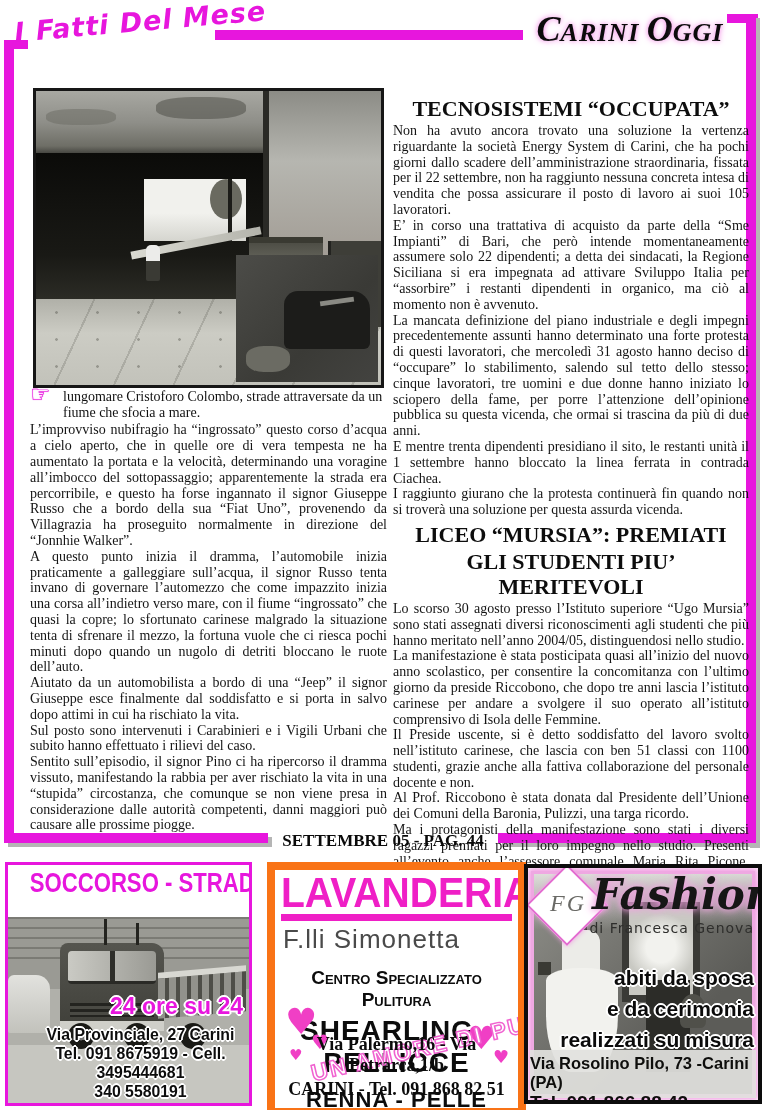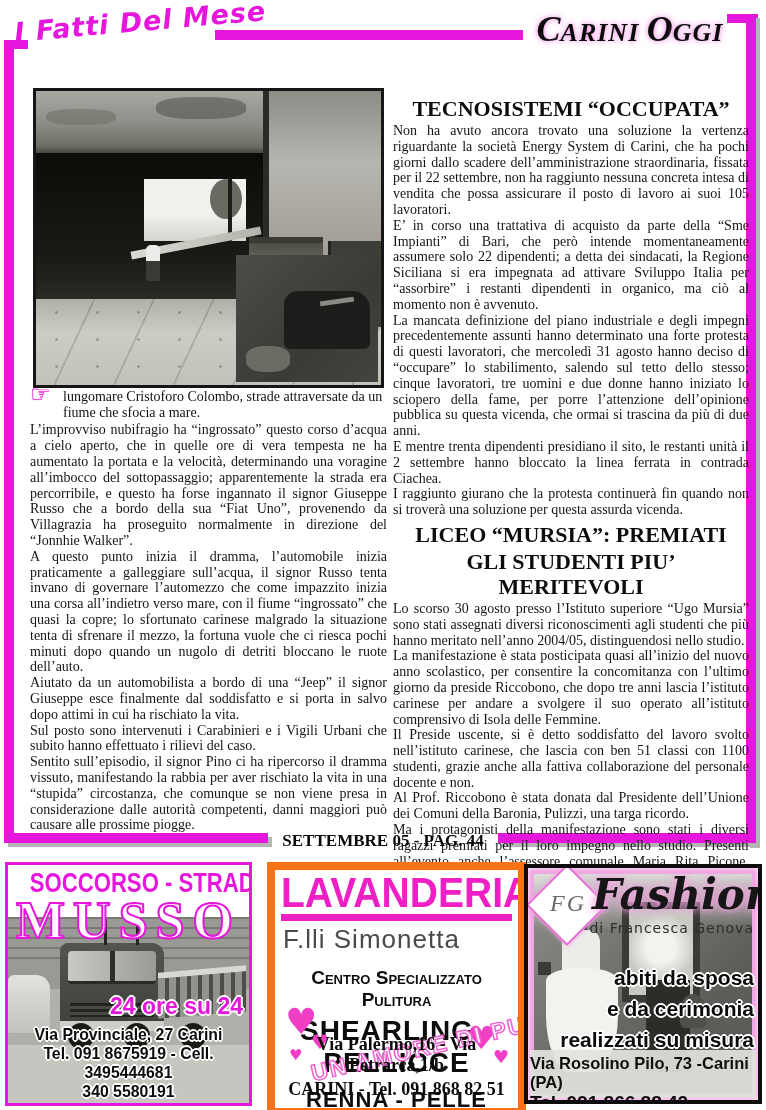--- a/index.html
+++ b/index.html
@@ -103,21 +103,21 @@
   .t-pole2{left:128px;top:6px;width:3px;height:22px;background:#23231f;}
   .t-bedrail{left:150px;top:52px;width:88px;height:6px;background:#d8d8d2;transform:skewY(-5deg);}
   .t-bed{left:150px;top:58px;width:88px;height:40px;transform:skewY(-5deg);
     background:repeating-linear-gradient(90deg,#92928c 0 7px,#4e4e48 7px 11px);}
   .t-w{width:26px;height:26px;border-radius:50%;top:106px;
     background:radial-gradient(circle,#777 0 24%,#1a1a16 25%);}
   .t-w1{left:60px;} .t-w2{left:116px;} .t-w3{left:172px;}
   .musso-hours{position:absolute;right:6px;top:128px;z-index:4;font-family:"Liberation Sans",sans-serif;
     font-weight:bold;font-size:23px;color:#e716dd;
     text-shadow:-2px 0 #fff,2px 0 #fff,0 -2px #fff,0 2px #fff,-1px -1px #fff,1px 1px #fff,1px -1px #fff,-1px 1px #fff;}
-  .musso-addr{position:absolute;left:0;bottom:2px;width:100%;z-index:4;text-align:center;
+  .musso-addr{position:absolute;left:12px;bottom:2px;width:100%;z-index:4;text-align:center;
     font-family:"Liberation Sans",sans-serif;font-weight:bold;color:#0c0c0c;
     text-shadow:-2px 0 #fff,2px 0 #fff,0 -2px #fff,0 2px #fff,-1px -1px #fff,1px 1px #fff,1px -1px #fff,-1px 1px #fff;}
   .musso-addr div{font-size:17px;line-height:19px;transform:scaleX(.93);}
 
   
   .lav-title{margin:2px 0 0 6px;font-family:"Liberation Sans",sans-serif;font-weight:bold;
     font-size:42px;line-height:42px;color:#ef1fc6;transform:scaleX(.93);transform-origin:left;white-space:nowrap;}
   .lav-bar{margin:0 6px 0 6px;height:7px;background:#ef1fc6;}
   .lav-sub{margin:3px 0 0 8px;font-family:"Liberation Sans",sans-serif;font-size:26px;color:#4a4a4a;letter-spacing:1px;}
   .lav-l1{margin-top:12px;text-align:center;font-family:"Liberation Sans",sans-serif;font-weight:bold;
@@ -228,37 +228,36 @@
     <p>Aiutato da un automobilista a bordo di una “Jeep” il signor Giuseppe esce finalmente dal soddisfatto e si porta in salvo dopo attimi in cui ha rischiato la vita.</p>
     <p>Sul posto sono intervenuti i Carabinieri e i Vigili Urbani che subito hanno effettuato i rilievi del caso.</p>
     <p>Sentito sull’episodio, il signor Pino ci ha ripercorso il dramma vissuto, manifestando la rabbia per aver rischiato la vita in una “stupida” circostanza, che comunque se non viene presa in considerazione dalle autorità competenti, danni maggiori può causare alle prossime piogge.</p>
   </div>
 
   <div class="col-right news">
     <h2 class="headline">TECNOSISTEMI “OCCUPATA”</h2>
     <p>Non ha avuto ancora trovato una soluzione la vertenza riguardante la società Energy System di Carini, che ha pochi giorni dallo scadere dell’amministrazione straordinaria, fissata per il 22 settembre, non ha raggiunto nessuna concreta intesa di vendita che possa assicurare il posto di lavoro ai suoi 105 lavoratori.</p>
     <p>E’ in corso una trattativa di acquisto da parte della “Sme Impianti” di Bari, che però intende momentaneamente assumere solo 22 dipendenti; a detta dei sindacati, la Regione Siciliana si era impegnata ad attivare Sviluppo Italia per “assorbire” i restanti dipendenti in organico, ma ciò al momento non è avvenuto.</p>
     <p>La mancata definizione del piano industriale e degli impegni precedentemente assunti hanno determinato una forte protesta di questi lavoratori, che mercoledì 31 agosto hanno deciso di “occupare” lo stabilimento, salendo sul tetto dello stesso; cinque lavoratori, tre uomini e due donne hanno iniziato lo sciopero della fame, per porre l’attenzione dell’opinione pubblica su questa vicenda, che ormai si trascina da più di due anni.</p>
-    <p>E mentre trenta dipendenti presidiano il sito, le restanti unità il 2 settembre hanno bloccato la linea ferrata in contrada Ciachea.</p>
+    <p>E mentre trenta dipendenti presidiano il sito, le restanti unità il 1 settembre hanno bloccato la linea ferrata in contrada Ciachea.</p>
     <p>I raggiunto giurano che la protesta continuerà fin quando non si troverà una soluzione per questa assurda vicenda.</p>
     <h2 class="headline second">LICEO “MURSIA”: PREMIATI</h2>
     <h2 class="headline">GLI STUDENTI PIU’ MERITEVOLI</h2>
     <p>Lo scorso 30 agosto presso l’Istituto superiore “Ugo Mursia” sono stati assegnati diversi riconoscimenti agli studenti che più hanno meritato nell’anno 2004/05, distinguendosi nello studio.</p>
     <p>La manifestazione è stata posticipata quasi all’inizio del nuovo anno scolastico, per consentire la concomitanza con l’ultimo giorno da preside Riccobono, che dopo tre anni lascia l’istituto carinese per andare a svolgere il suo operato all’istituto comprensivo di Isola delle Femmine.</p>
     <p>Il Preside uscente, si è detto soddisfatto del lavoro svolto nell’istituto carinese, che lascia con ben 51 classi con 1100 studenti, grazie anche alla fattiva collaborazione del personale docente e non.</p>
     <p>Al Prof. Riccobono è stata donata dal Presidente dell’Unione dei Comuni della Baronia, Pulizzi, una targa ricordo.</p>
     <p>Ma i protagonisti della manifestazione sono stati i diversi ragazzi premiati per il loro impegno nello studio. Presenti all’evento anche l’assessore comunale Maria Rita Picone, l’assessore dell’Unione dei Comuni della Baronia Enzo Marcianò e il Comandante della locale Polizia Municipale Marco Venuti.</p>
     <p>.</p>
   </div>
 
   <div class="page-label">SETTEMBRE 05 - PAG. 44</div>
 
   <div class="ad ad1">
     <div class="musso-line1">SOCCORSO - STRADALE</div>
-    <div class="musso-name">MUSSO</div>
     <div class="photo-musso">
       <div class="t-fence"></div>
       <div class="t-car-left"></div>
       <div class="t-cab">
         <div class="t-wind"></div>
         <div class="t-windbar"></div>
         <div class="t-grille"></div>
         <div class="t-bumper"></div>
       </div>
       <div class="t-pole1"></div>

